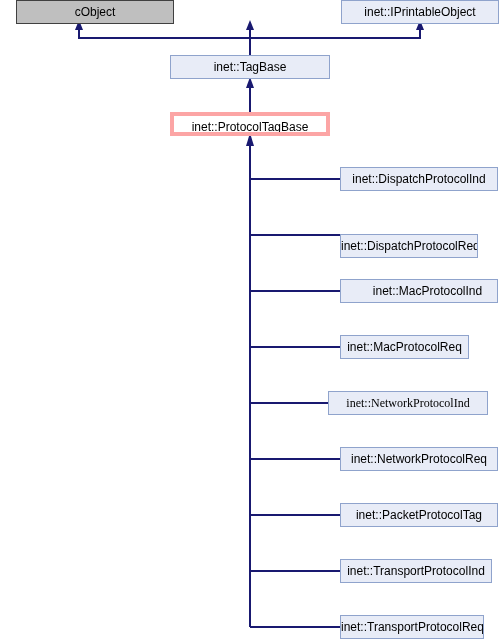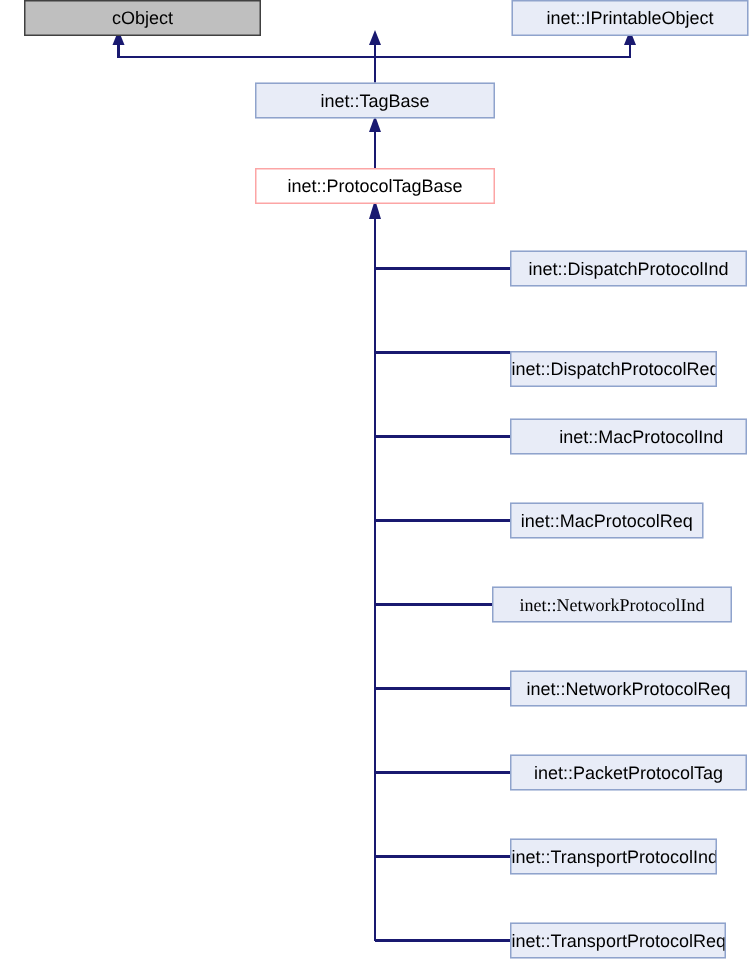--- a/index.html
+++ b/index.html
@@ -33,21 +33,21 @@
     border: 1px solid #404040;
   }
   
   .node.blue {
     background: #e8ecf7;
     border: 1px solid #8fa3cc;
   }
   
   .node.current {
     background: #ffffff;
-    border: 1px solid #fca5a5;
+    border: 4px solid #fca5a5;
   }
   svg#edges {
     position: absolute;
     left: 0;
     top: 0;
     width: 500px;
     height: 640px;
     pointer-events: none;
   }
 </style>
@@ -105,17 +105,17 @@
   <div class="node blue" style="left:340px; top:279px; width:158px;padding-left:17px;">inet::MacProtocolInd</div>
 
   <div class="node blue" style="left:340px; top:335px; width:129px;">inet::MacProtocolReq</div>
 
   <div class="node blue" style="left:328px; top:391px; width:160px;font-family:Liberation Serif, serif;">inet::NetworkProtocolInd</div>
 
   <div class="node blue" style="left:340px; top:447px; width:158px;">inet::NetworkProtocolReq</div>
 
   <div class="node blue" style="left:340px; top:503px; width:158px;">inet::PacketProtocolTag</div>
 
-  <div class="node blue" style="left:340px; top:559px; width:138px;">inet::TransportProtocolInd</div>
+  <div class="node blue" style="left:340px; top:559px; width:152px;">inet::TransportProtocolInd</div>
 
   <div class="node blue" style="left:340px; top:615px; width:144px;">inet::TransportProtocolReq</div>
 
 </div>
 
 </body></html>

